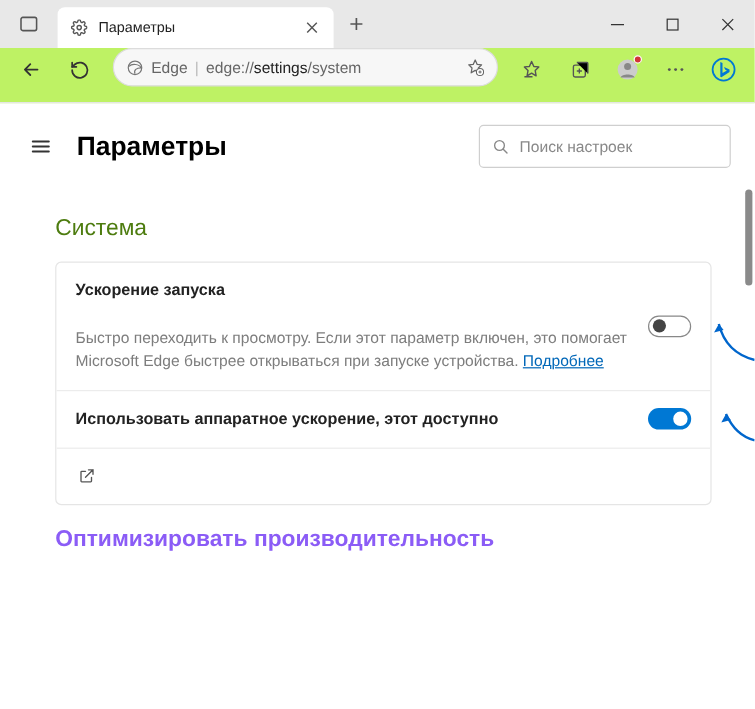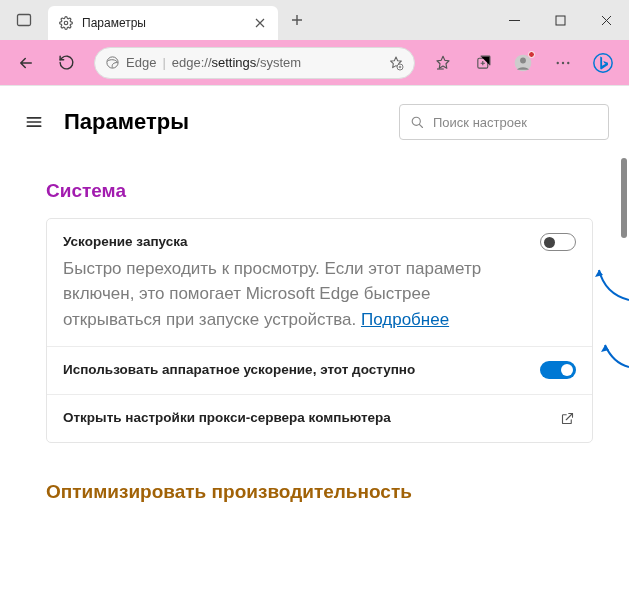--- a/index.html
+++ b/index.html
@@ -11,21 +11,21 @@
   .tab-btn { width: 36px; height: 36px; display: flex; align-items: center; justify-content: center; margin-left: 6px; border-radius: 4px; }
   .tab { background: #fff; height: 34px; margin-top: 6px; margin-left: 6px; border-radius: 6px 6px 0 0; display: flex; align-items: center; padding: 0 10px; width: 230px; font-size: 12px; color: #222; }
   .tab .tab-icon { width: 16px; height: 16px; margin-right: 8px; color: #5a5a5a; display:flex; align-items:center; justify-content:center;}
   .tab .tab-title { flex: 1; white-space: nowrap; overflow: hidden; text-overflow: ellipsis; }
   .tab .tab-close { width: 16px; height: 16px; display:flex; align-items:center; justify-content:center; color:#555; }
   .new-tab { width: 30px; height: 30px; display:flex; align-items:center; justify-content:center; margin-left:4px; color:#555; border-radius:4px;}
   .win-controls { display: flex; }
   .win-btn { width: 46px; height: 40px; display:flex; align-items:center; justify-content:center; color:#333; }
 
   
-  .toolbar { height: 46px; background: #f9a8d4; display:flex; align-items:center; padding: 0 8px; border-bottom: 1px solid #e5e5e5; gap:4px;}
+  .toolbar { height: 46px; background: #bef264; display:flex; align-items:flex-start; padding: 0 8px; border-bottom: 1px solid #e5e5e5; gap:4px;}
   .tool-btn { width: 36px; height: 36px; display:flex; align-items:center; justify-content:center; color:#555; border-radius:4px; }
   .addr { flex:1; display:flex; align-items:center; height:32px; border:1px solid #dcdcdc; border-radius:16px; background:#f7f7f7; padding:0 10px; font-size:13px; color:#666; margin:0 6px; min-width:0;}
   .addr .addr-icon { margin-right:6px; color:#777; display:flex;}
   .addr .addr-text { display:flex; align-items:center; flex:1; min-width:0; overflow:hidden; white-space:nowrap;}
   .addr .addr-text .sep { margin:0 6px; color:#bbb;}
   .addr .addr-text b { font-weight:400; color:#222;}
   .addr .star { color:#666; display:flex;}
   .avatar-dot { position:relative;}
   .avatar-dot .dot { position:absolute; top:6px; right:6px; width:7px; height:7px; background:#d13438; border-radius:50%; border:1px solid #fff;}
   .bing-btn svg { color:#0078d4;}
@@ -33,36 +33,36 @@
   
   .page { position:relative; height: calc(591px - 40px - 46px); overflow:hidden;}
   .page-head { display:flex; align-items:center; padding: 18px 20px 10px 20px; gap:16px;}
   .hamburger { width:28px; height:28px; display:flex; align-items:center; justify-content:center; color:#333;}
   .page-title { font-size:22px; font-weight:600; flex:1;}
   .search-box { width:210px; height:36px; border:1px solid #cfcfcf; border-radius:4px; display:flex; align-items:center; padding:0 10px; font-size:13px; color:#888; gap:8px;}
   .search-box .si{ color:#888; display:flex;}
 
   
   .content { padding: 30px 36px 10px 46px;}
-  .section-title { font-size:19px; font-weight:700; color:#a21caf; margin-bottom:16px;}
+  .section-title { font-size:19px; font-weight:400; color:#4d7c0f; margin-bottom:16px;}
   .card { border:1px solid #e5e5e5; border-radius:5px; overflow:hidden;}
-  .row { padding:14px 16px; border-bottom:1px solid #ececec; display:flex; gap:14px;}
+  .row { padding:14px 16px; border-bottom:1px solid #ececec; display:flex; align-items:center; gap:14px;}
   .card .row:last-child { border-bottom:none;}
   .row-body { flex:1;}
   .row-title { font-size:13.5px; font-weight:600; color:#222; line-height:1.4;}
-  .row-desc { font-size:17px; color:#7d7d7d; margin-top:4px; line-height:1.5;}
+  .row-desc { font-size:13px; color:#7d7d7d; margin-top:20px; line-height:1.5;}
   .row-desc a { color:#0067b8; text-decoration:underline;}
   .toggle { width:36px; height:18px; border-radius:10px; position:relative; flex-shrink:0;}
   .toggle.off { background:#fff; border:1px solid #888;}
   .toggle.off .knob { width:11px; height:11px; background:#444; border-radius:50%; position:absolute; left:3px; top:2.5px;}
   .toggle.on { background:#0078d4;}
   .toggle.on .knob { width:12px; height:12px; background:#fff; border-radius:50%; position:absolute; right:3px; top:3px;}
   .open-ext { width:18px; height:18px; color:#555; display:flex; align-items:center; justify-content:center; flex-shrink:0;}
 
-  .section2-title { font-size:19px; font-weight:600; color:#a16207; margin-top:38px;}
+  .section2-title { font-size:19px; font-weight:600; color:#8b5cf6; margin-top:18px;}
 
   
   .scroll-track { position:absolute; right:2px; top:2px; width:6px; height: calc(100% - 4px); }
   .scroll-thumb { position:absolute; right:0; width:6px; background:#8a8a8a; border-radius:3px;}
 
   
   .arrow { position:absolute; pointer-events:none; }
 </style>
 </head>
 <body>
@@ -216,23 +216,20 @@
       </div>
       <div class="row">
         <div class="row-body">
             <div class="row-title">Использовать аппаратное ускорение, этот доступно</div>
           </div>
         <div class="toggle on">
             <div class="knob"></div>
           </div>
       </div>
       <div class="row">
-        <div class="row-body">
-            <div class="row-title">Открыть настройки прокси-сервера компьютера</div>
-          </div>
         <div class="open-ext">
             <svg width="15" height="15" viewBox="0 0 24 24">
               <path fill="none" stroke="#555" stroke-width="1.8" stroke-linecap="round" d="M14 4h6v6M20 4L10 14"></path>
               <path fill="none" stroke="#555" stroke-width="1.8" stroke-linecap="round" d="M18 14v5a1 1 0 0 1-1 1H5a1 1 0 0 1-1-1V7a1 1 0 0 1 1-1h5"></path>
             </svg>
           </div>
       </div>
     </div>
 
     <div class="section2-title">Оптимизировать производительность</div>

